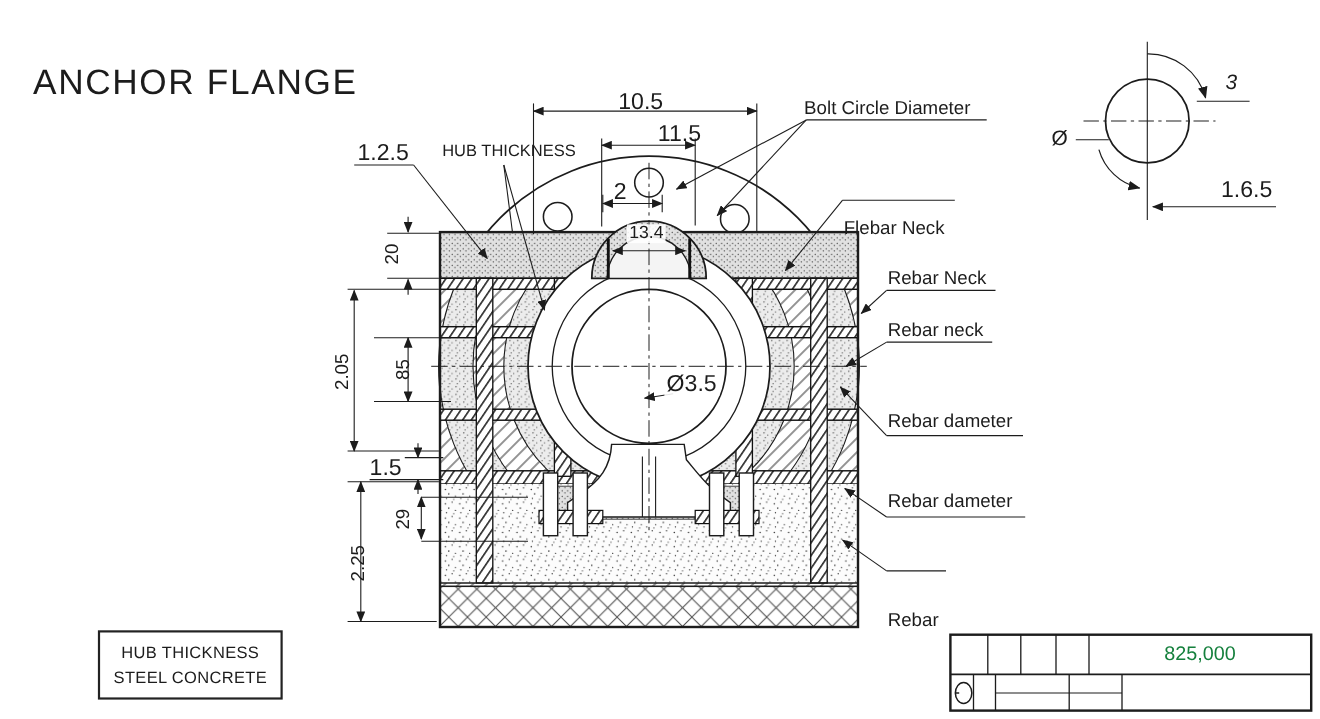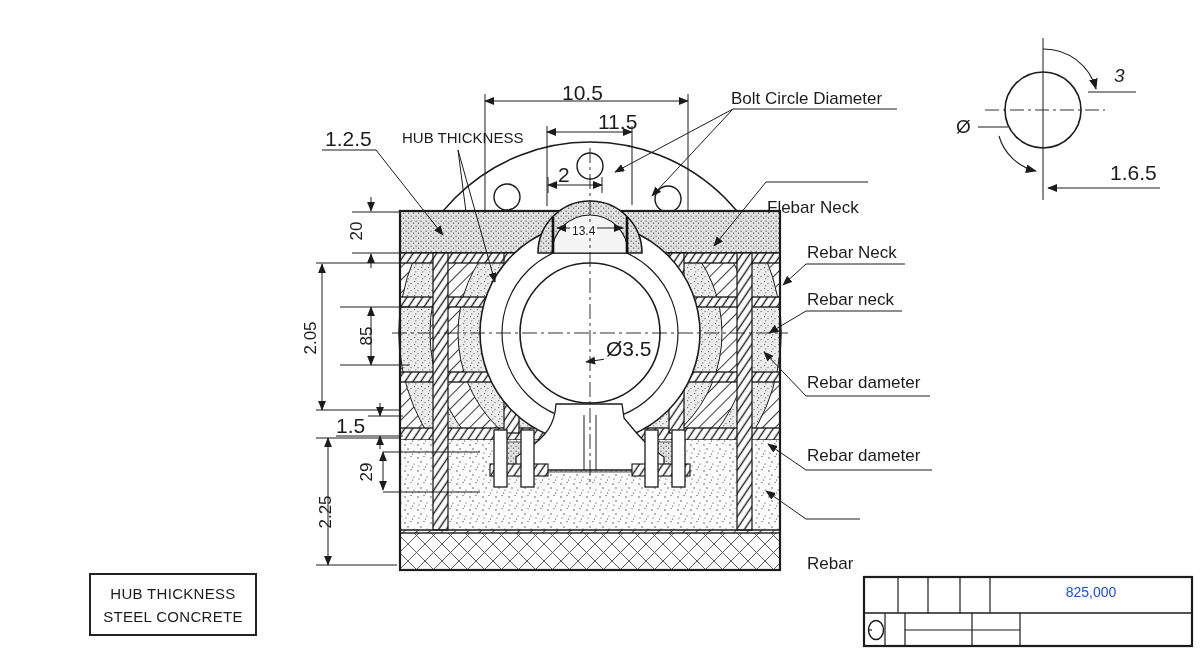--- a/index.html
+++ b/index.html
@@ -3,27 +3,27 @@
 <meta charset="utf-8">
 <style>
   html,body{margin:0;padding:0;background:#fff;}
   #stage{position:relative;width:1200px;height:654px;background:#fff;overflow:hidden;
          font-family:"Liberation Sans", sans-serif;color:#1c1c1c;}
   #linework{position:absolute;left:0;top:0;}
   .lbl{position:absolute;white-space:nowrap;font-size:17px;line-height:1.05;color:#1c1c1c;}
   .t-title{font-size:32px;letter-spacing:1.5px;}
   .t-callout{font-size:15px;}
   .t-dim{font-size:21px;}
-  .t-dim-sm{font-size:12px;margin-top:21px;}
+  .t-dim-sm{font-size:16px;}
   .halo{background:rgba(255,255,255,.88);padding:0 2px;}
   .vdim{position:absolute;transform:rotate(-90deg);transform-origin:center;
         font-size:17px;text-align:center;height:20px;line-height:20px;color:#1c1c1c;}
   .t-italic{font-style:italic;font-size:19px;}
   .t-big{font-size:19px;}
-  .t-tb{position:absolute;font-size:14px;text-align:center;color:#1d4ed8;}
+  .t-tb{position:absolute;font-size:18px;text-align:center;color:#15803d;}
   #legend-box{position:absolute;left:89px;top:573px;width:168px;height:63px;
               border:2px solid #222;box-sizing:border-box;display:flex;flex-direction:column;
               align-items:center;justify-content:center;gap:6px;}
   #legend-box .legend-line{font-size:15px;letter-spacing:.3px;color:#1c1c1c;}
 </style>
 </head>
 <body>
 
 <div id="stage">
 
@@ -235,20 +235,21 @@
       <line x1="972" y1="613" x2="972" y2="646" stroke-width="1.2"></line>
       <line x1="1020" y1="613" x2="1020" y2="646" stroke-width="1.2"></line>
       <line x1="905" y1="630" x2="1020" y2="630" stroke-width="1.1"></line>
       <g>
         <ellipse cx="876" cy="630" rx="7.5" ry="9.5" stroke-width="1.4"></ellipse>
         <line x1="869" y1="630" x2="872" y2="630" stroke-width="1.2"></line>
       </g>
     </g>
   </svg>
 
+  <div class="lbl t-title" style="left:30px;top:58px;">ANCHOR FLANGE</div>
 
   <div class="lbl t-callout" style="left:402px;top:130px;">HUB THICKNESS</div>
   <div class="lbl" style="left:731px;top:90px;">Bolt Circle Diameter</div>
   <div class="lbl" style="left:767px;top:162px;margin-top:37px;">Flebar Neck</div>
   <div class="lbl" style="left:807px;top:244px;">Rebar Neck</div>
   <div class="lbl" style="left:807px;top:291px;">Rebar neck</div>
   <div class="lbl" style="left:807px;top:374px;">Rebar dameter</div>
   <div class="lbl" style="left:807px;top:447px;">Rebar dameter</div>
   <div class="lbl" style="left:807px;top:515px;margin-top:40px;">Rebar</div>
 

